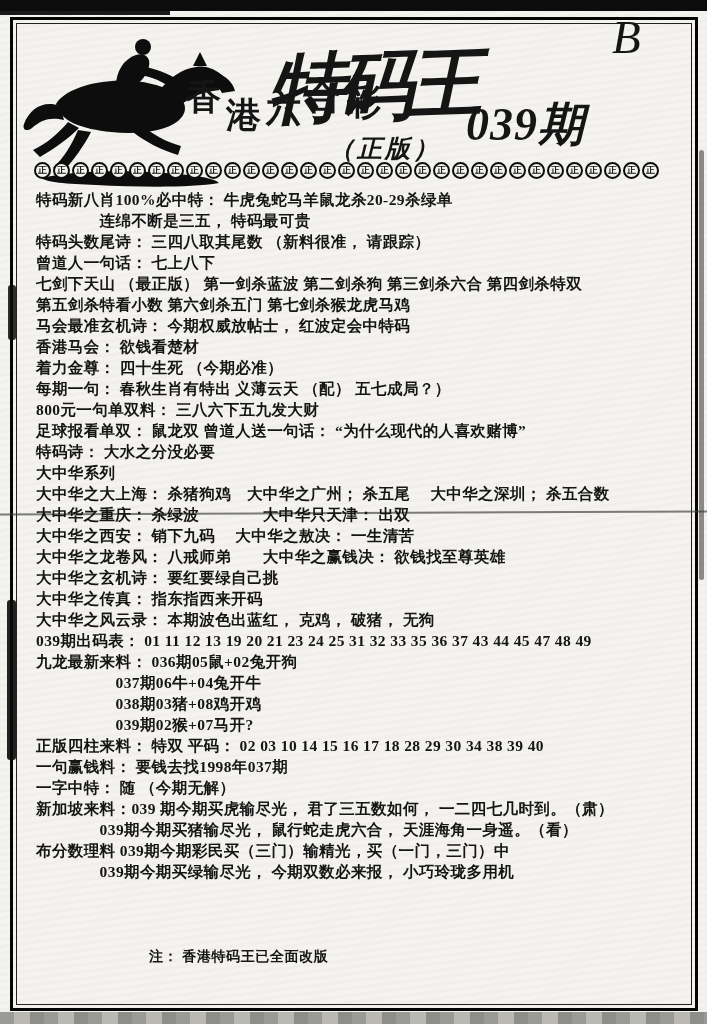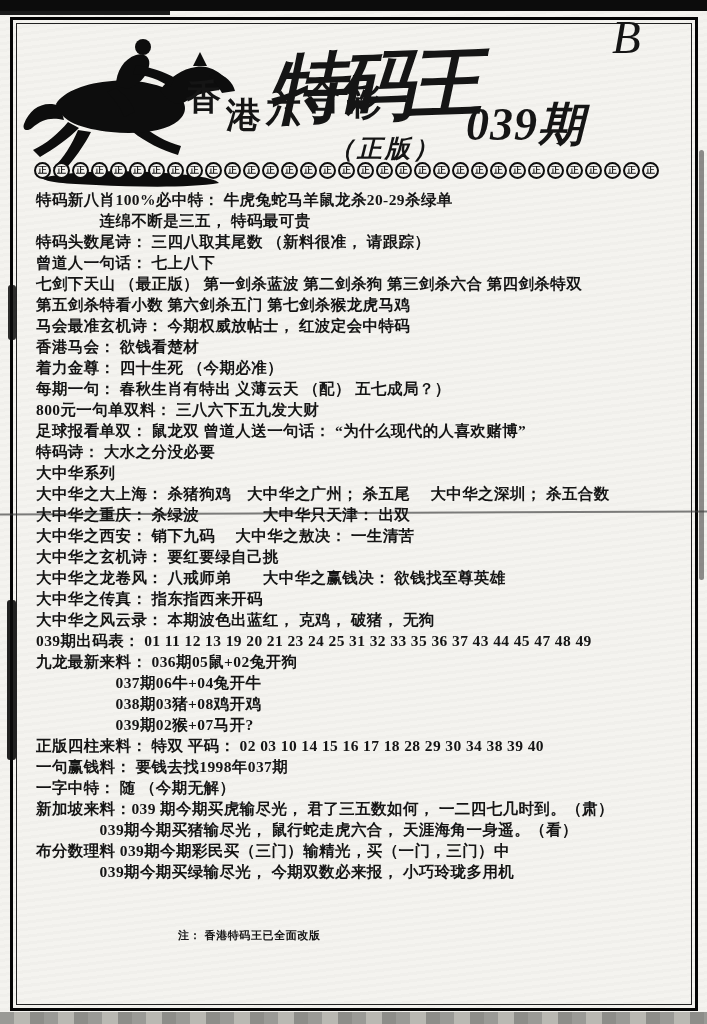--- a/index.html
+++ b/index.html
@@ -63,21 +63,21 @@
     font-size:9px; font-weight:700; line-height:1; color:#0d0d0d; background:#f4f3ef;
     flex:0 0 auto;
   }
 
   
   .body-lines { position:absolute; left:36px; top:190px; width:650px; }
   .bline {
     height:21px; font-size:15.5px; font-weight:600; letter-spacing:0.4px;
     white-space:pre; overflow:visible;
   }
-  .footer-note { position:absolute; left:149px; top:928px; font-size:11px; font-weight:600; letter-spacing:0.6px; white-space:pre;margin-left:29px; }
+  .footer-note { position:absolute; left:149px; top:948px; font-size:14px; font-weight:600; letter-spacing:0.6px; white-space:pre; }
   .footer-method { position:absolute; left:40px; top:976px; font-size:15.5px; font-weight:600; letter-spacing:0.6px; white-space:pre;margin-top:44px; }
 </style>
 </head>
 <body>
 
 <div class="page">
   <div class="noise"></div>
   <div class="top-bar"></div>
   <div class="top-bar2"></div>
 
@@ -168,22 +168,22 @@
       <div class="bline">香港马会： 欲钱看楚材</div>
       <div class="bline">着力金尊： 四十生死 （今期必准）</div>
       <div class="bline">每期一句： 春秋生肖有特出 义薄云天 （配） 五七成局？）</div>
       <div class="bline">800元一句单双料： 三八六下五九发大财</div>
       <div class="bline">足球报看单双： 鼠龙双 曾道人送一句话： “为什么现代的人喜欢赌博”</div>
       <div class="bline">特码诗： 大水之分没必要</div>
       <div class="bline">大中华系列</div>
       <div class="bline">大中华之大上海： 杀猪狗鸡　大中华之广州； 杀五尾　 大中华之深圳； 杀五合数</div>
       <div class="bline">大中华之重庆： 杀绿波　　　　大中华只天津： 出双</div>
       <div class="bline">大中华之西安： 销下九码　 大中华之敖决： 一生清苦</div>
+      <div class="bline">大中华之龙卷风： 八戒师弟　　大中华之赢钱决： 欲钱找至尊英雄</div>
       <div class="bline">大中华之玄机诗： 要红要绿自己挑</div>
-      <div class="bline">大中华之龙卷风： 八戒师弟　　大中华之赢钱决： 欲钱找至尊英雄</div>
       <div class="bline">大中华之传真： 指东指西来开码</div>
       <div class="bline">大中华之风云录： 本期波色出蓝红， 克鸡， 破猪， 无狗</div>
       <div class="bline">039期出码表： 01 11 12 13 19 20 21 23 24 25 31 32 33 35 36 37 43 44 45 47 48 49</div>
       <div class="bline">九龙最新来料： 036期05鼠+02兔开狗</div>
       <div class="bline">　　　　　037期06牛+04兔开牛</div>
       <div class="bline">　　　　　038期03猪+08鸡开鸡</div>
       <div class="bline">　　　　　039期02猴+07马开?</div>
       <div class="bline">正版四柱来料： 特双 平码： 02 03 10 14 15 16 17 18 28 29 30 34 38 39 40</div>
       <div class="bline">一句赢钱料： 要钱去找1998年037期</div>
       <div class="bline">一字中特： 随 （今期无解）</div>

